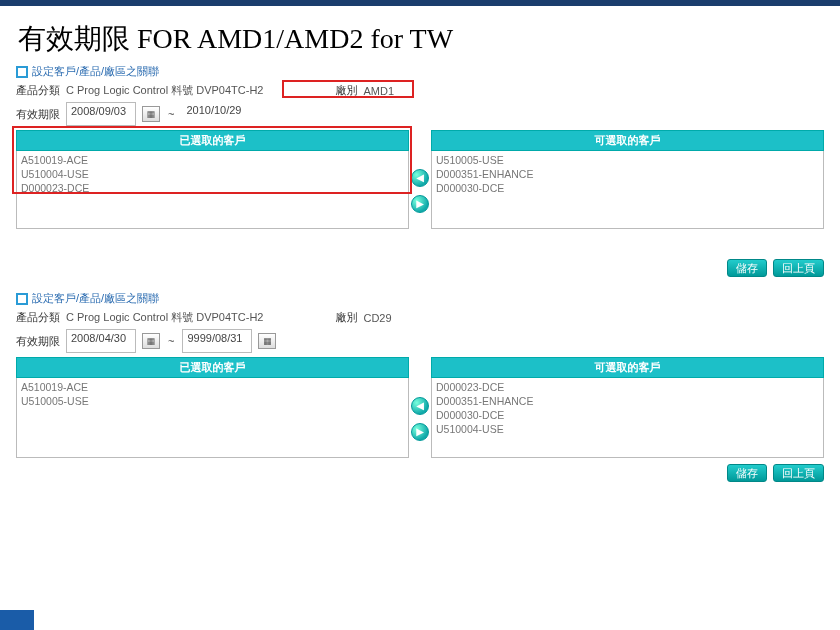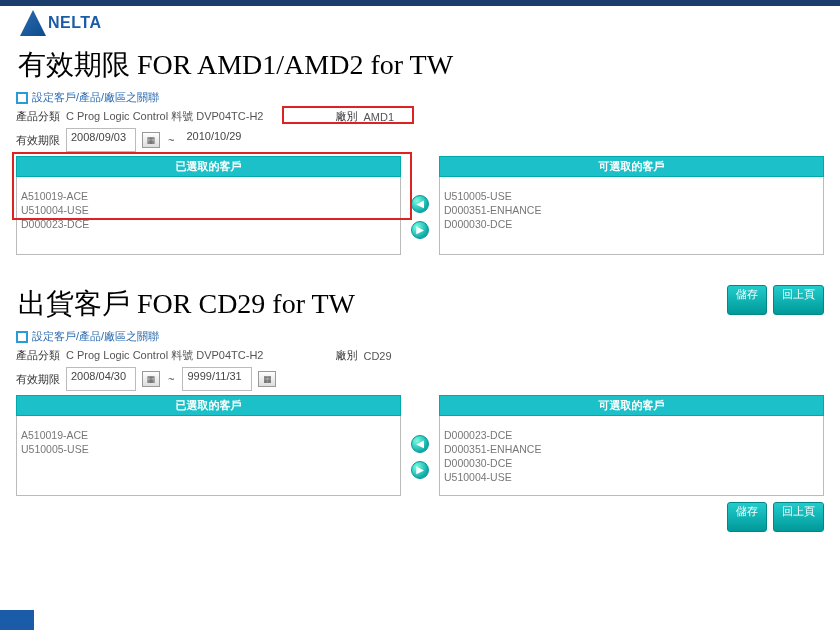--- a/index.html
+++ b/index.html
@@ -15,41 +15,37 @@
 .panel-head { display: flex; align-items: center; gap: 4px; padding: 2px 0; color: #2a6bb0; text-align: center; }
 .panel-head .icon { width: 12px; height: 12px; background: #2a9bd6; display: inline-block; position: relative; }
 .panel-head .icon::after { content: ""; position: absolute; inset: 2px; background: #fff; }
 .row { display: flex; align-items: center; gap: 6px; padding: 2px 0; }
 .lbl { color: #333; }
 .val { color: #555; }
 .datebox { border: 1px solid #bbb; background: #fff; padding: 1px 4px; min-width: 70px; height: 24px; line-height: 14px; font-size: 11px; }
 .tilde { padding: 0 2px; }
 .small-btn { width: 18px; height: 16px; border: 1px solid #999; background: linear-gradient(#fff,#ddd); display: inline-flex; align-items: center; justify-content: center; font-size: 9px; color: #555; cursor: pointer; }
 .redbox { position: absolute; border: 2px solid #d22; pointer-events: none; }
-.dual { display: flex; gap: 8px; margin-top: 2px; position: relative; }
+.dual { display: flex; gap: 0; margin-top: 2px; position: relative; }
 .listwrap { flex: 1; }
 .list-header { background: #1cc0c8; color: #fff; text-align: center; font-weight: bold; font-size: 11px; padding: 2px 0; border: 1px solid #0aa; }
-.list-body { border: 1px solid #bbb; border-top: none; height: 80px; padding: 12px 4px; color: #777; font-size: 10.5px; line-height: 14px; background: #fff; overflow: hidden; }
+.list-body { border: 1px solid #bbb; border-top: none; height: 80px; padding: 2px 4px; color: #777; font-size: 10.5px; line-height: 14px; background: #fff; overflow: hidden; }
 .list-body.tall { height: 78px; }
 .arrows { width: 22px; display: flex; flex-direction: column; align-items: center; justify-content: center; gap: 8px; padding-top: 22px; }
 .arrow-btn { width: 18px; height: 18px; border-radius: 50%; background: radial-gradient(circle at 30% 30%, #7fd, #1aa 70%); border: 1px solid #099; display: flex; align-items: center; justify-content: center; color: #fff; font-size: 10px; cursor: pointer; }
 .action-row { display: flex; justify-content: flex-end; gap: 6px; padding: 2px 16px 2px 0; }
-.action-btn { background: linear-gradient(#2cc, #099); color: #fff; border: 1px solid #088; border-radius: 3px; font-size: 11px; padding: 1px 8px; cursor: pointer; height: 30px; line-height: 15px; }
+.action-btn { background: linear-gradient(#2cc, #099); color: #fff; border: 1px solid #088; border-radius: 3px; font-size: 11px; padding: 1px 8px; cursor: pointer; height: 18px; line-height: 15px; }
 .footer-accent { position: absolute; left: 0; bottom: 0; width: 34px; height: 20px; background: #1a5ca8; }
 </style>
 </head>
 <body>
 
 <div class="topbar"></div>
 
 <div class="title-row">
-  <div class="logo">
-    <span class="logo-mark"></span>
-    <span class="logo-text">NELTA</span>
-  </div>
 </div>
 
 <div class="section-title">有效期限 FOR AMD1/AMD2 for TW</div>
 
 <div class="panel" style="position:relative;">
   <div class="panel-head">
     <span class="icon"></span>
     <span>設定客戶/產品/廠區之關聯</span>
   </div>
   <div class="row">
@@ -88,21 +84,20 @@
         <div>U510005-USE</div>
         <div>D000351-ENHANCE</div>
         <div>D000030-DCE</div>
       </div>
     </div>
     <div class="redbox" style="left:-4px; top:-4px; width:400px; height:68px;"></div>
   </div>
 </div>
 
 <div class="action-row" style="margin-top:28px;">
-  <div class="section-title" style="position:absolute; left:0; padding-top:0;">出貨客戶 FOR CD29 for TW</div>
   <span class="action-btn">儲存</span>
   <span class="action-btn">回上頁</span>
 </div>
 
 <div style="height:10px;"></div>
 
 <div class="panel">
   <div class="panel-head">
     <span class="icon"></span>
     <span>設定客戶/產品/廠區之關聯</span>
@@ -112,21 +107,21 @@
     <span class="val">C   Prog Logic Control 料號 DVP04TC-H2</span>
     <span style="width:60px;"></span>
     <span class="lbl">廠別</span>
     <span class="val">CD29</span>
   </div>
   <div class="row">
     <span class="lbl">有效期限</span>
     <span class="datebox">2008/04/30</span>
     <span class="small-btn">▦</span>
     <span class="tilde">~</span>
-    <span class="datebox">9999/11/31</span>
+    <span class="datebox">9999/08/31</span>
     <span class="small-btn">▦</span>
   </div>
 
   <div class="dual">
     <div class="listwrap">
       <div class="list-header">已選取的客戶</div>
       <div class="list-body">
         <div>A510019-ACE</div>
         <div>U510005-USE</div>
       </div>

